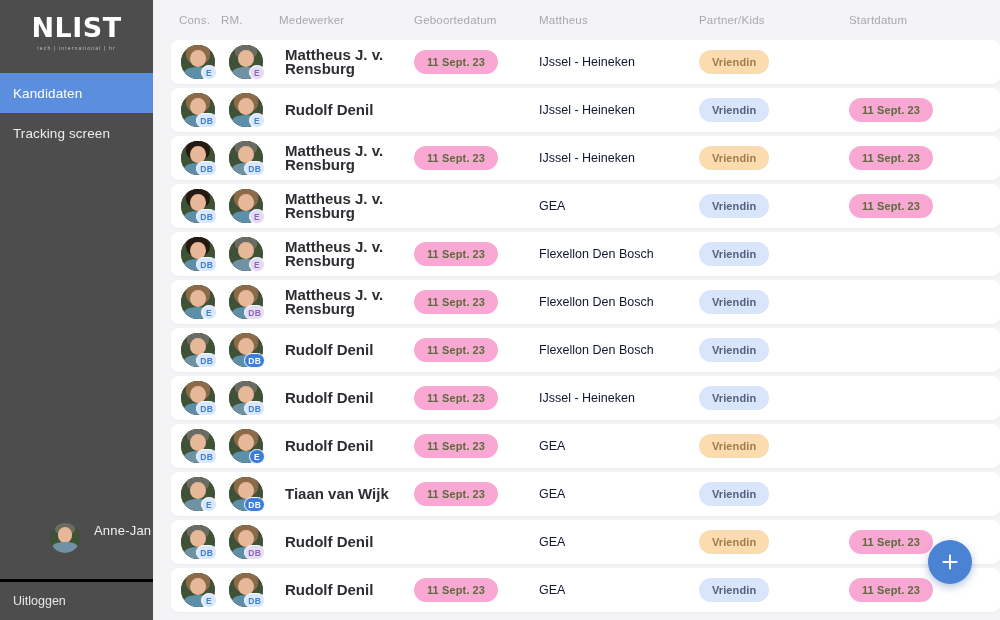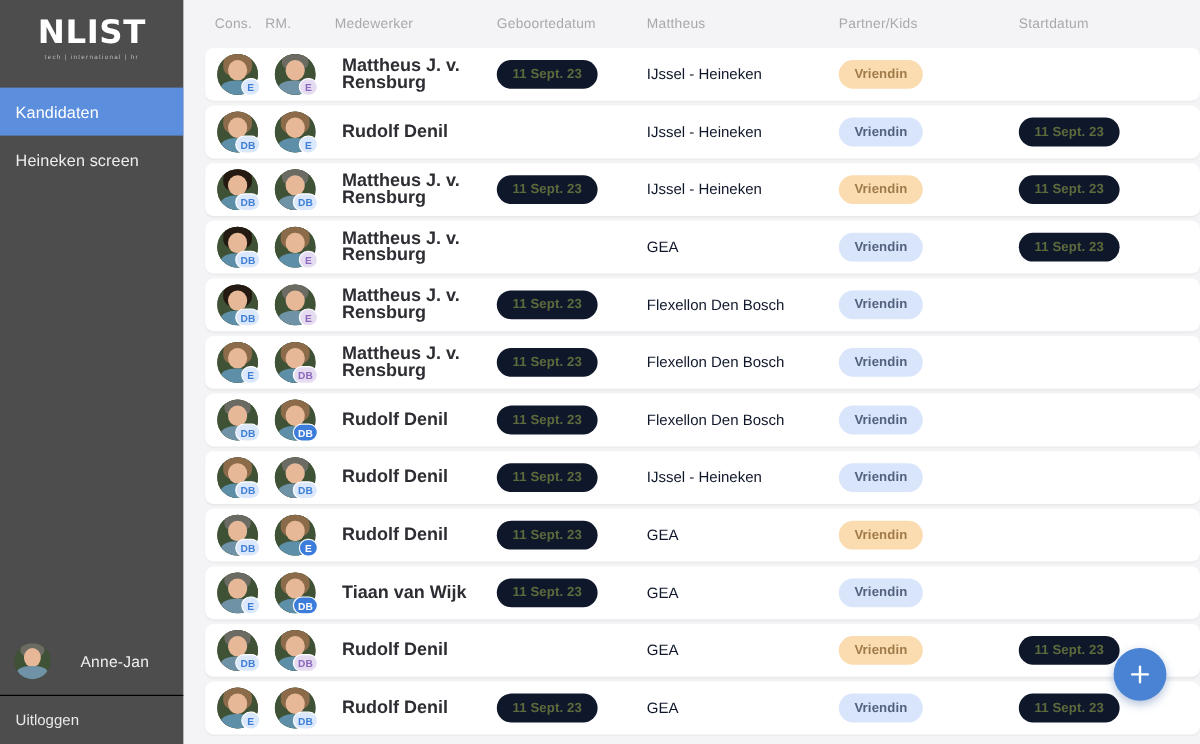--- a/index.html
+++ b/index.html
@@ -64,35 +64,36 @@
     position: absolute;
     right: -18px; top: 0;
     width: 18px; height: 40px;
     background: #4d4d4d;
     clip-path: polygon(0 0, 100% 0, 100% 100%, 0 100%);
     z-index: -1;
   }
   .nav-spacer { flex: 1 1 auto; }
 
   .user-block {
-    display: flex; align-items: center;
-    gap: 25px;
+    display: flex; align-items: flex-start;
+    gap: 14px;
     padding: 0 0 0 12px;
     height: 56px;
     cursor: pointer;
+    margin-left: 38px;
   }
   .user-avatar {
     width: 30px; height: 30px; border-radius: 50%;
     flex: 0 0 30px;
     background: #3c4a33;
     overflow: hidden; position: relative;
   }
   .user-name { color: #f0f0f0; font-size: 13px; letter-spacing: .2px; }
   .logout {
-    border-top: 1px solid #000000;
+    border-top: 3px solid #000000;
     height: 41px;
     display: flex; align-items: center;
     padding-left: 13px;
     color: #e8e8e8; font-size: 12.5px;
     cursor: pointer;
   }
 
   
   .main {
     flex: 1 1 auto; height: 620px;
@@ -167,21 +168,21 @@
   }
   .cell-text { font-size: 12.5px; color: #0f172a; }
 
   .chip {
     display: inline-flex; align-items: center; justify-content: center;
     height: 24px; padding: 0 13px;
     border-radius: 12px;
     font-size: 11px; font-weight: 700;
     letter-spacing: .1px;
   }
-  .chip.green  { background: #0f172a; color: #5d6b3c; }
+  .chip.green  { background: #f9a8d4; color: #5d6b3c; }
   .chip.blue   { background: #d9e5fb; color: #52617c; }
   .chip.orange { background: #fbdcb0; color: #a07b4a; }
 
   .fab {
     position: absolute;
     right: 28px; bottom: 36px;
     width: 44px; height: 44px; border-radius: 50%;
     background: #4a82d4;
     box-shadow: 0 3px 8px rgba(40,80,150,.35);
     display: flex; align-items: center; justify-content: center;
@@ -213,21 +214,21 @@
     <div class="brand">
       <div class="brand-logo">NLIST</div>
       <div class="brand-sub">tech | international | hr</div>
     </div>
 
     <nav class="nav" id="nav">
         <div class="nav-item active">
           <span>Kandidaten</span>
         </div>
         <div class="nav-item">
-          <span>Heineken screen</span>
+          <span>Tracking screen</span>
         </div>
       </nav>
 
     <div class="nav-spacer"></div>
 
     <div class="user-block">
       <div class="user-avatar">
         <div class="face m">
             <div class="bg"></div>
             <div class="hair"></div>

